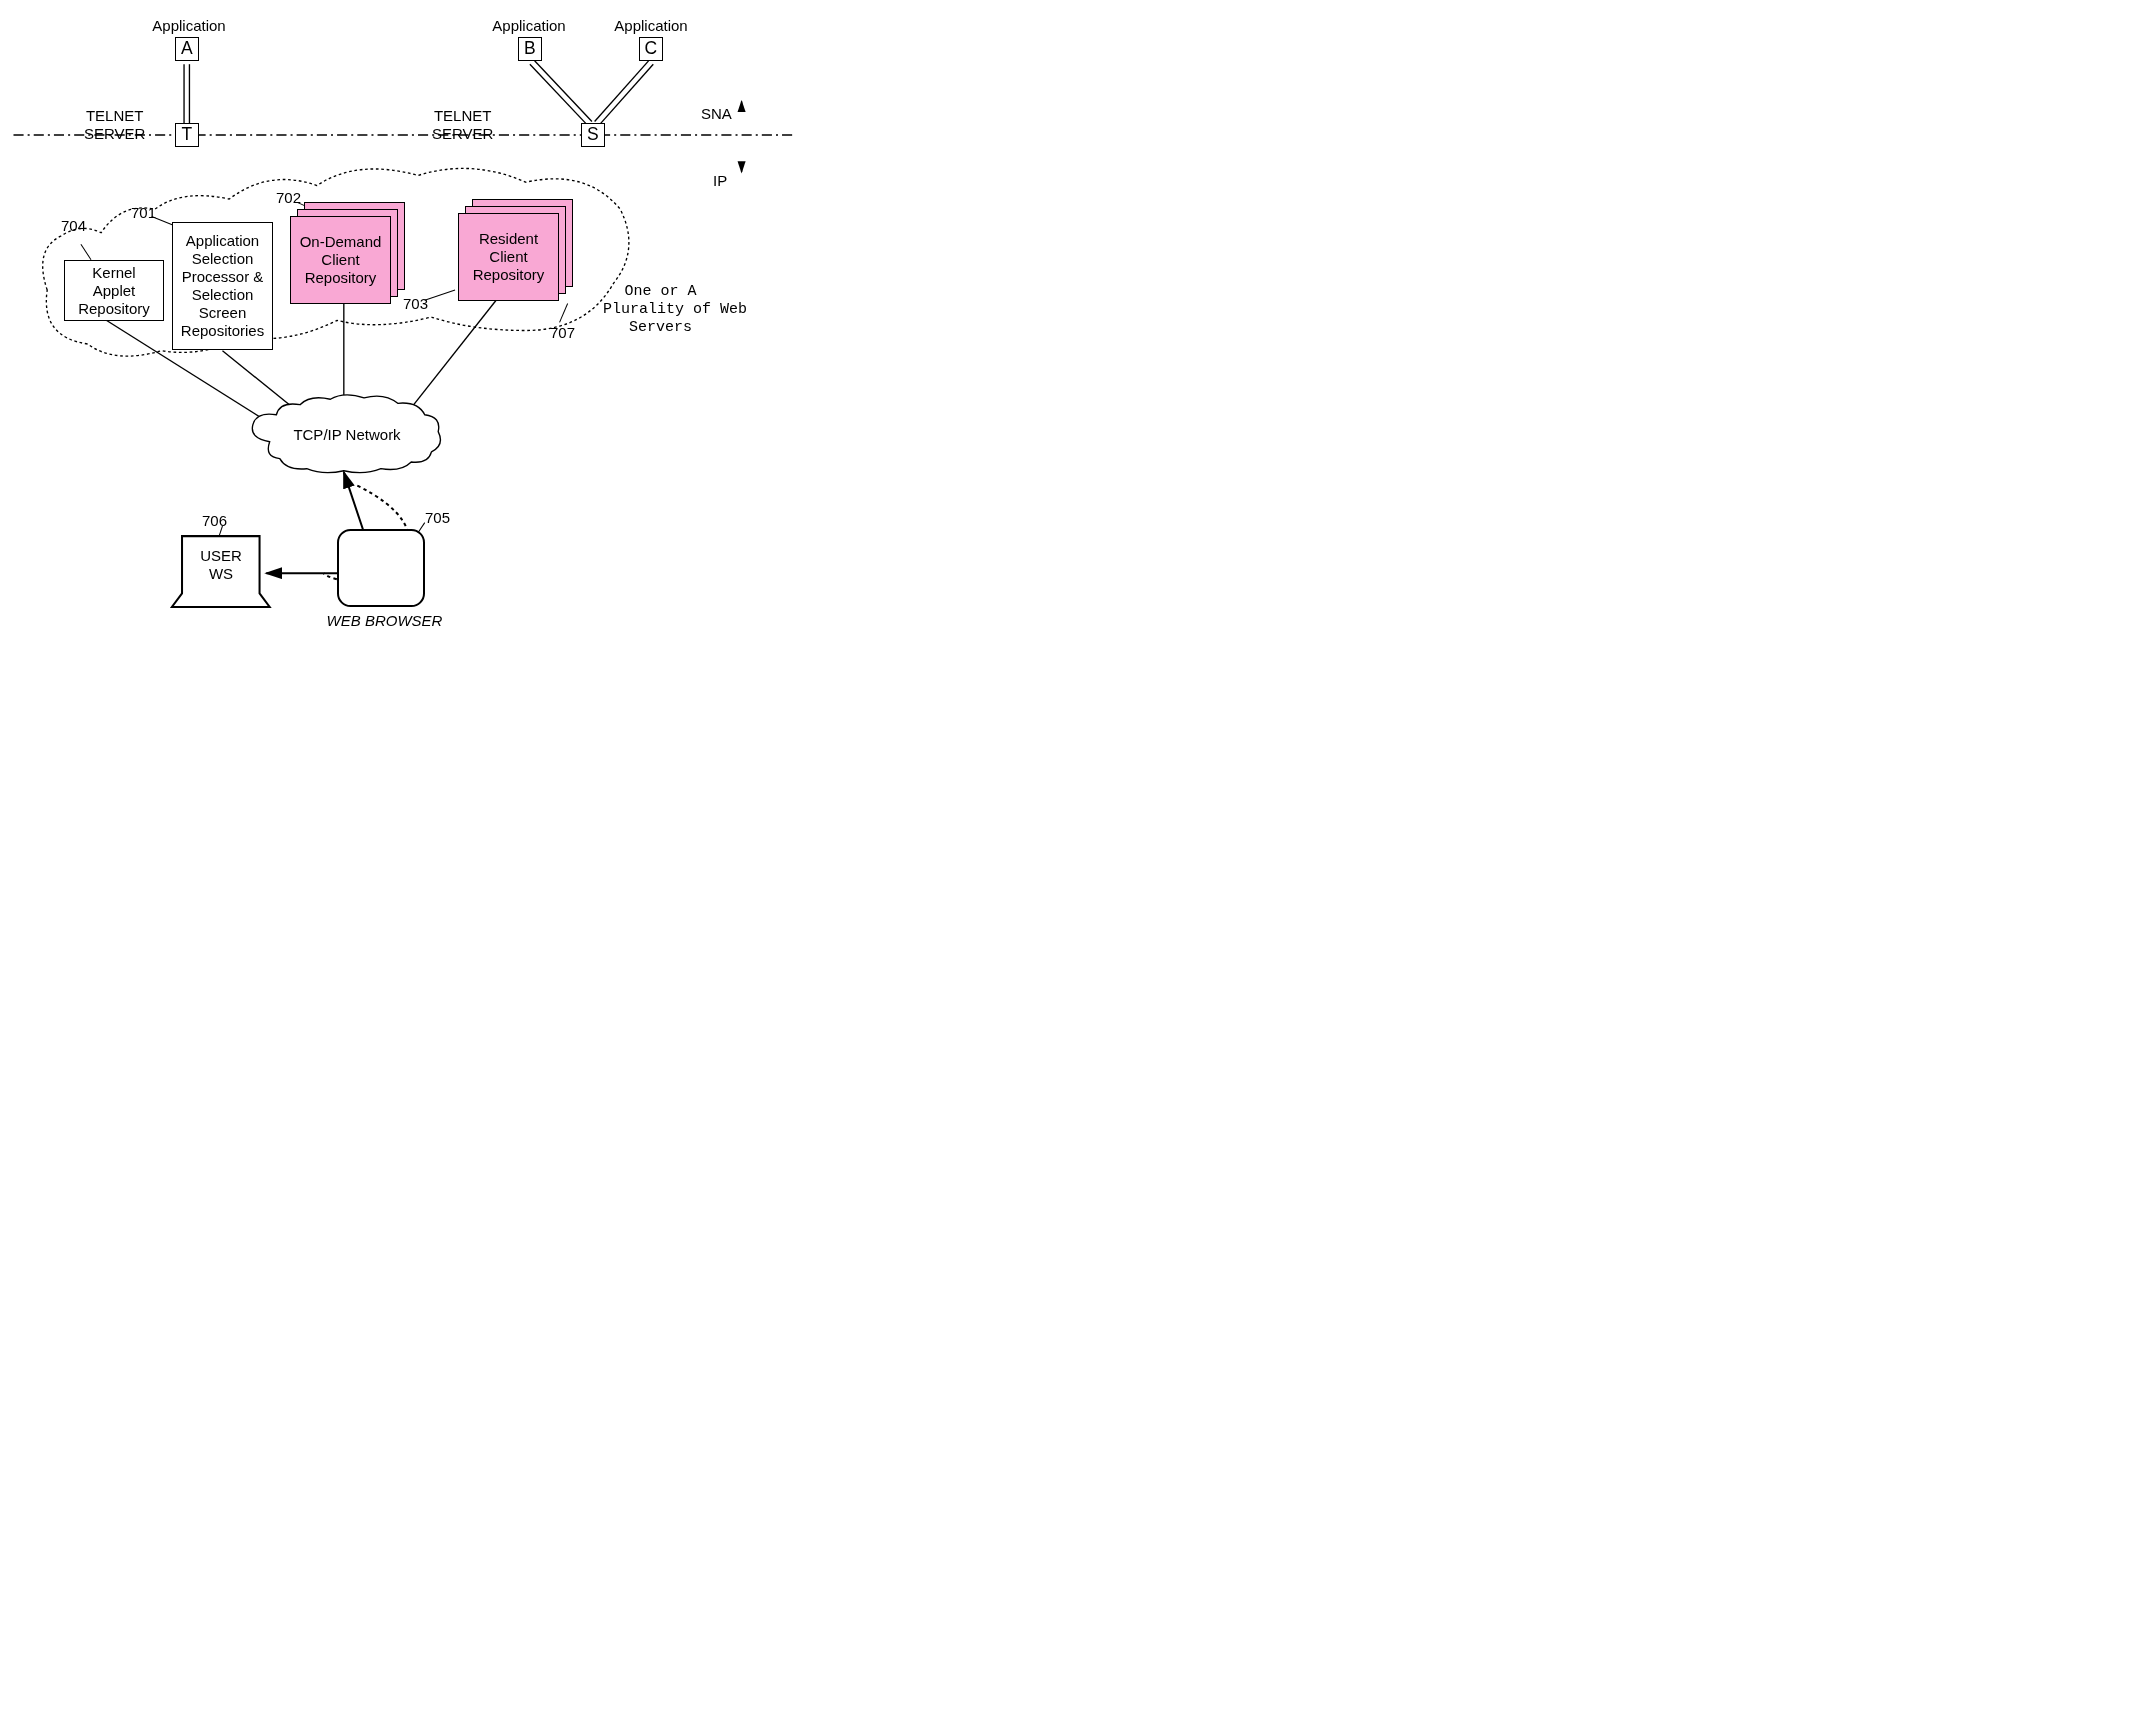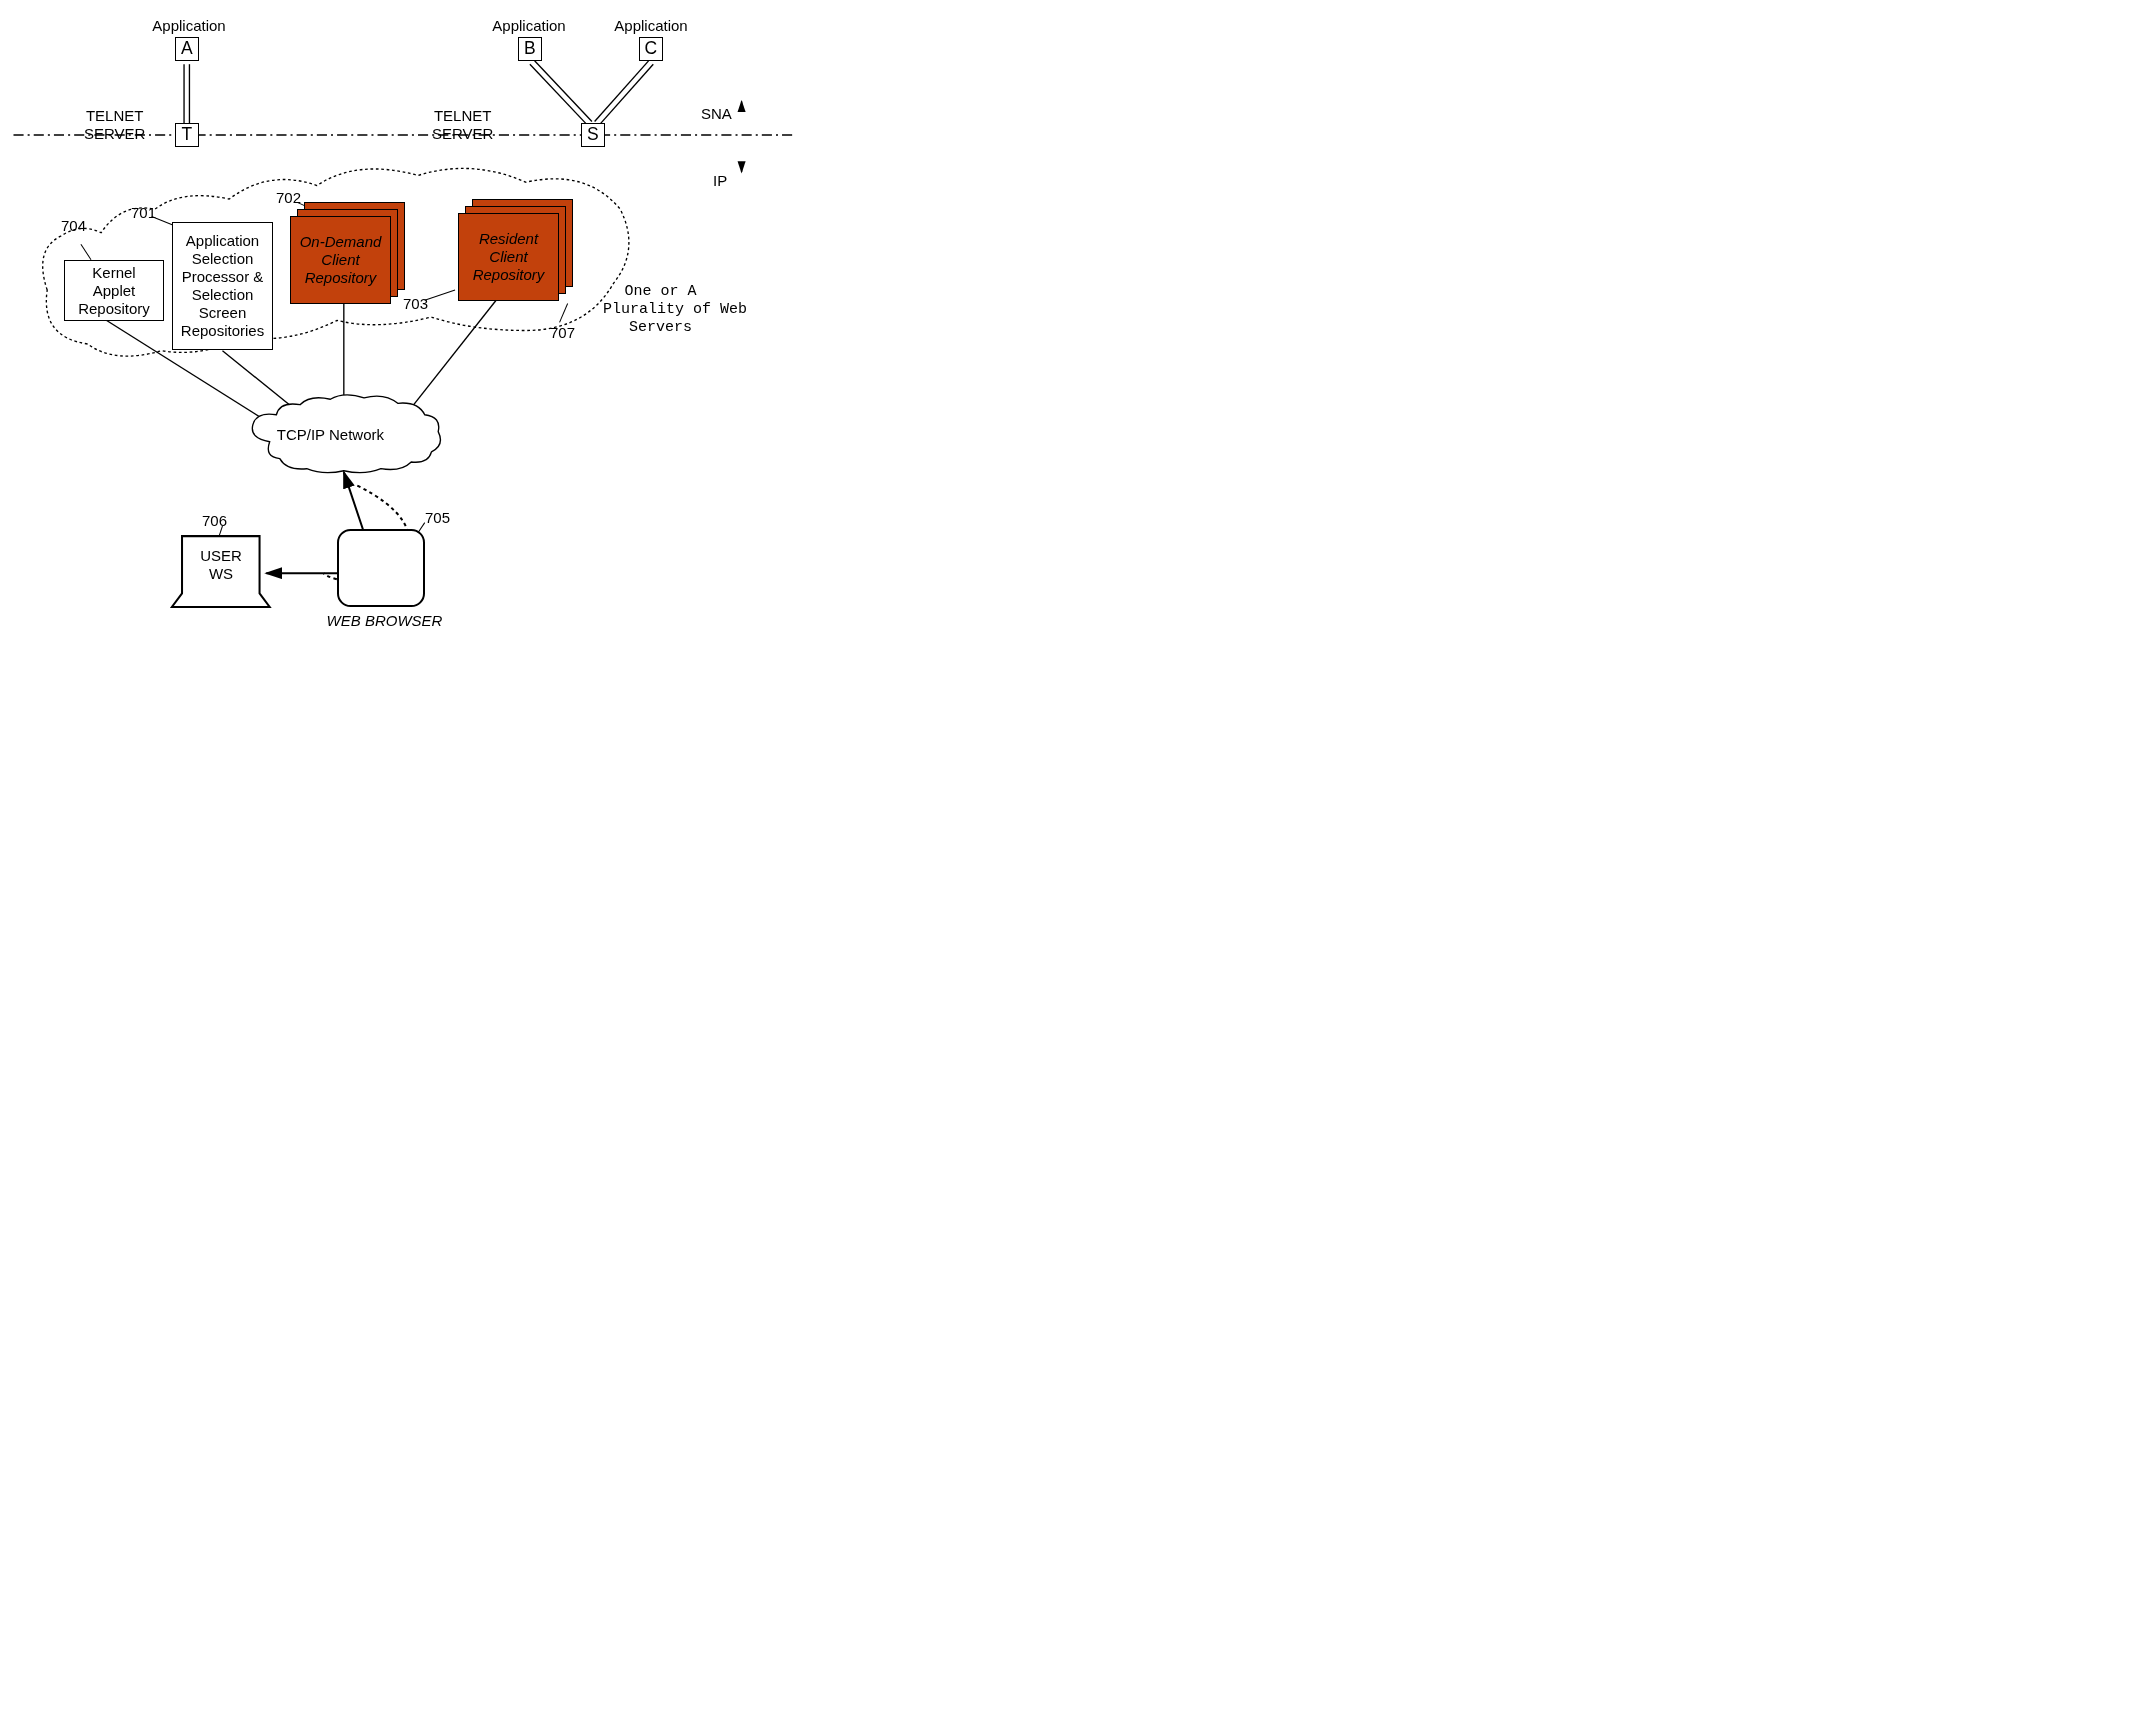--- a/index.html
+++ b/index.html
@@ -43,30 +43,29 @@
       border: 2px solid black;
       border-radius: 13.5px;
       background: white;
     }
     .stack {
       position: absolute;
     }
     .stack .page {
       position: absolute;
       border: 1.3px solid black;
-      background: #c2410c;
+      background: #f9a8d4;
       width: 101px;
       height: 88px;
       display: flex;
       align-items: center;
       justify-content: center;
       text-align: center;
       line-height: 1.2;
       padding: 3.4px;
-      font-style: italic;
     }
     .reflabel {
       position: absolute;
       font-size: 15px;
     }
   </style>
 </head>
 <body>
 
 <svg class="overlay" viewBox="0 0 1200 980" width="809" height="661">
@@ -197,21 +196,21 @@
 Client
 Repository</div>
 </div>
 
 <div class="reflabel" style="left:550px; top:324px;">707</div>
 
 <div class="label" style="left:603px; top:283px; width:115px; white-space:pre;font-family:Liberation Mono, monospace;">One or A
 Plurality of Web
 Servers</div>
 
-<div class="label" style="left:276px; top:426px; width:108px;text-align:right;">TCP/IP Network</div>
+<div class="label" style="left:293px; top:426px; width:108px;">TCP/IP Network</div>
 
 <div class="reflabel" style="left:202px; top:512px;">706</div>
 
 <div class="label" style="left:194px; top:547px; width:54px; white-space:pre;">USER
 WS</div>
 
 <div class="reflabel" style="left:425px; top:509px;">705</div>
 
 <div class="rounded-box" style="left:337px; top:529px; width:88px; height:78px;"></div>
 <div class="label" style="left:324px; top:612px; width:121px;font-style:italic;">WEB BROWSER</div>

